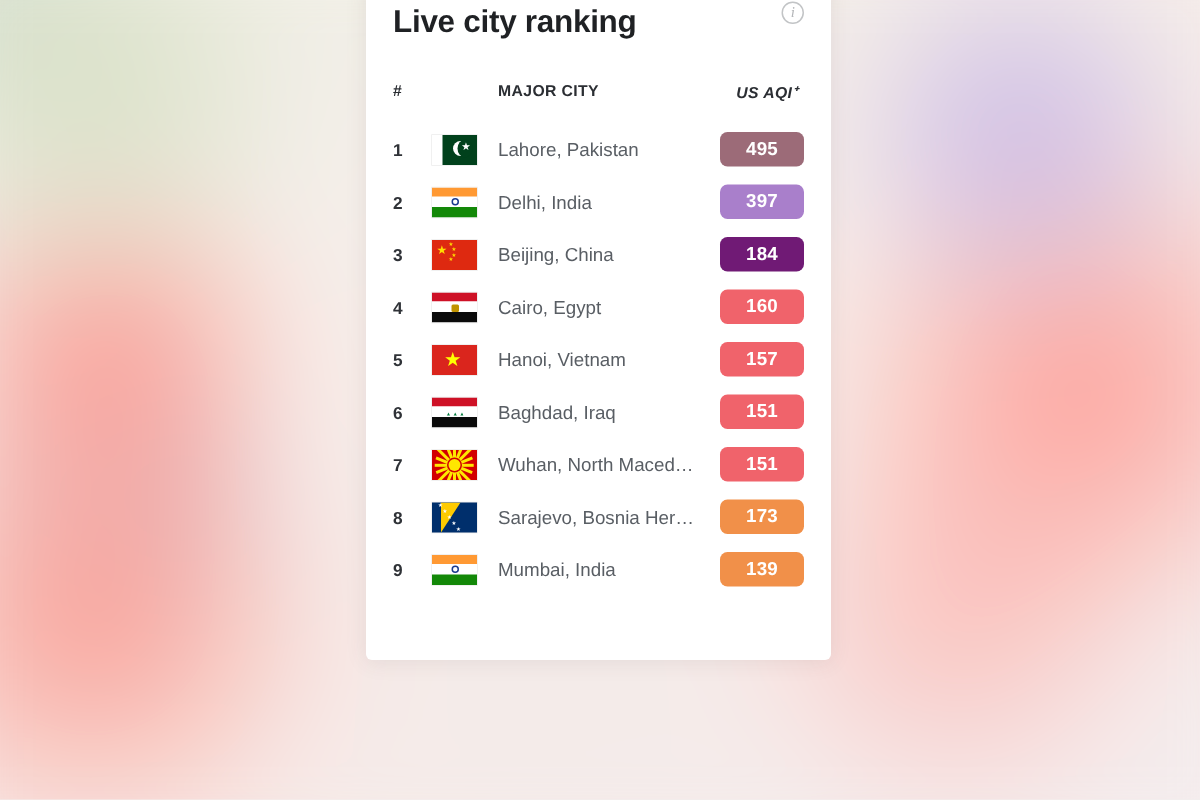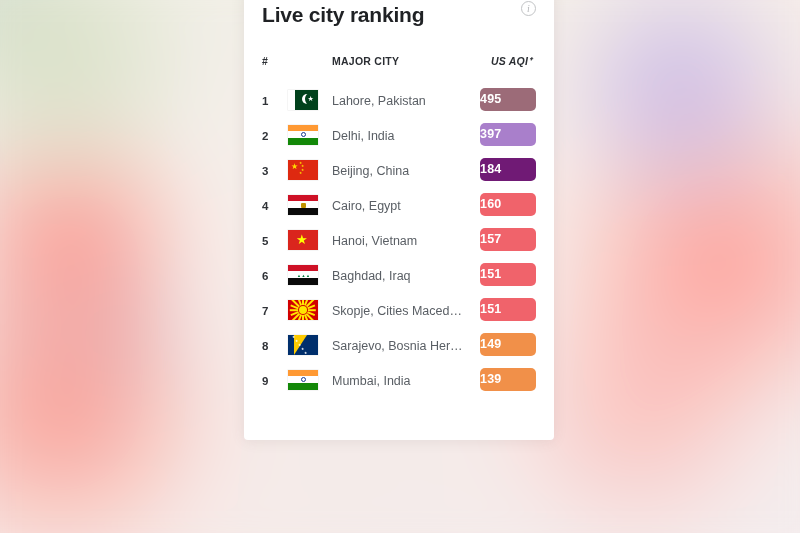--- a/index.html
+++ b/index.html
@@ -126,21 +126,21 @@
   td.aqi-cell { text-align: right; }
 
   .badge {
     display: inline-block;
     min-width: 56px;
     padding: 4px 0 5px 0;
     border-radius: 5px;
     color: #ffffff;
     font-size: 12.5px;
     font-weight: bold;
-    text-align: left;
+    text-align: center;
     letter-spacing: 0.2px;
   }
 
   
   .flag {
     position: relative;
     width: 30px;
     height: 20px;
     overflow: hidden;
     display: block;
@@ -334,37 +334,37 @@
                 <span class="mk-ray r1"></span>
                 <span class="mk-ray r2"></span>
                 <span class="mk-ray r3"></span>
                 <span class="mk-ray r4"></span>
                 <span class="mk-ray r5"></span>
                 <span class="mk-ray r6"></span>
                 <span class="mk-ray r7"></span>
                 <span class="mk-ray r8"></span>
                 <span class="mk-sun"></span>
               </span></span></td>
-          <td><span class="city">Skopje, Cities Maced…</span></td>
+          <td><span class="city">Wuhan, North Maced…</span></td>
           <td class="aqi-cell"><span class="badge" style="background:#F0636B">151</span></td>
         </tr>
         <tr>
           <td><span class="rank">8</span></td>
           <td><span><span class="flag fl-ba">
                 <span class="ba-tri"></span>
                 <span class="ba-stars">
                   <i class="b1"></i>
                   <i class="b2"></i>
                   <i class="b3"></i>
                   <i class="b4"></i>
                   <i class="b5"></i>
                 </span>
               </span></span></td>
           <td><span class="city">Sarajevo, Bosnia Her…</span></td>
-          <td class="aqi-cell"><span class="badge" style="background:#F19049">149</span></td>
+          <td class="aqi-cell"><span class="badge" style="background:#F19049">173</span></td>
         </tr>
         <tr>
           <td><span class="rank">9</span></td>
           <td><span><span class="flag fl-in">
                 <span class="in-top"></span>
                 <span class="in-bot"></span>
                 <span class="in-chakra"></span>
               </span></span></td>
           <td><span class="city">Mumbai, India</span></td>
           <td class="aqi-cell"><span class="badge" style="background:#F19049">139</span></td>

